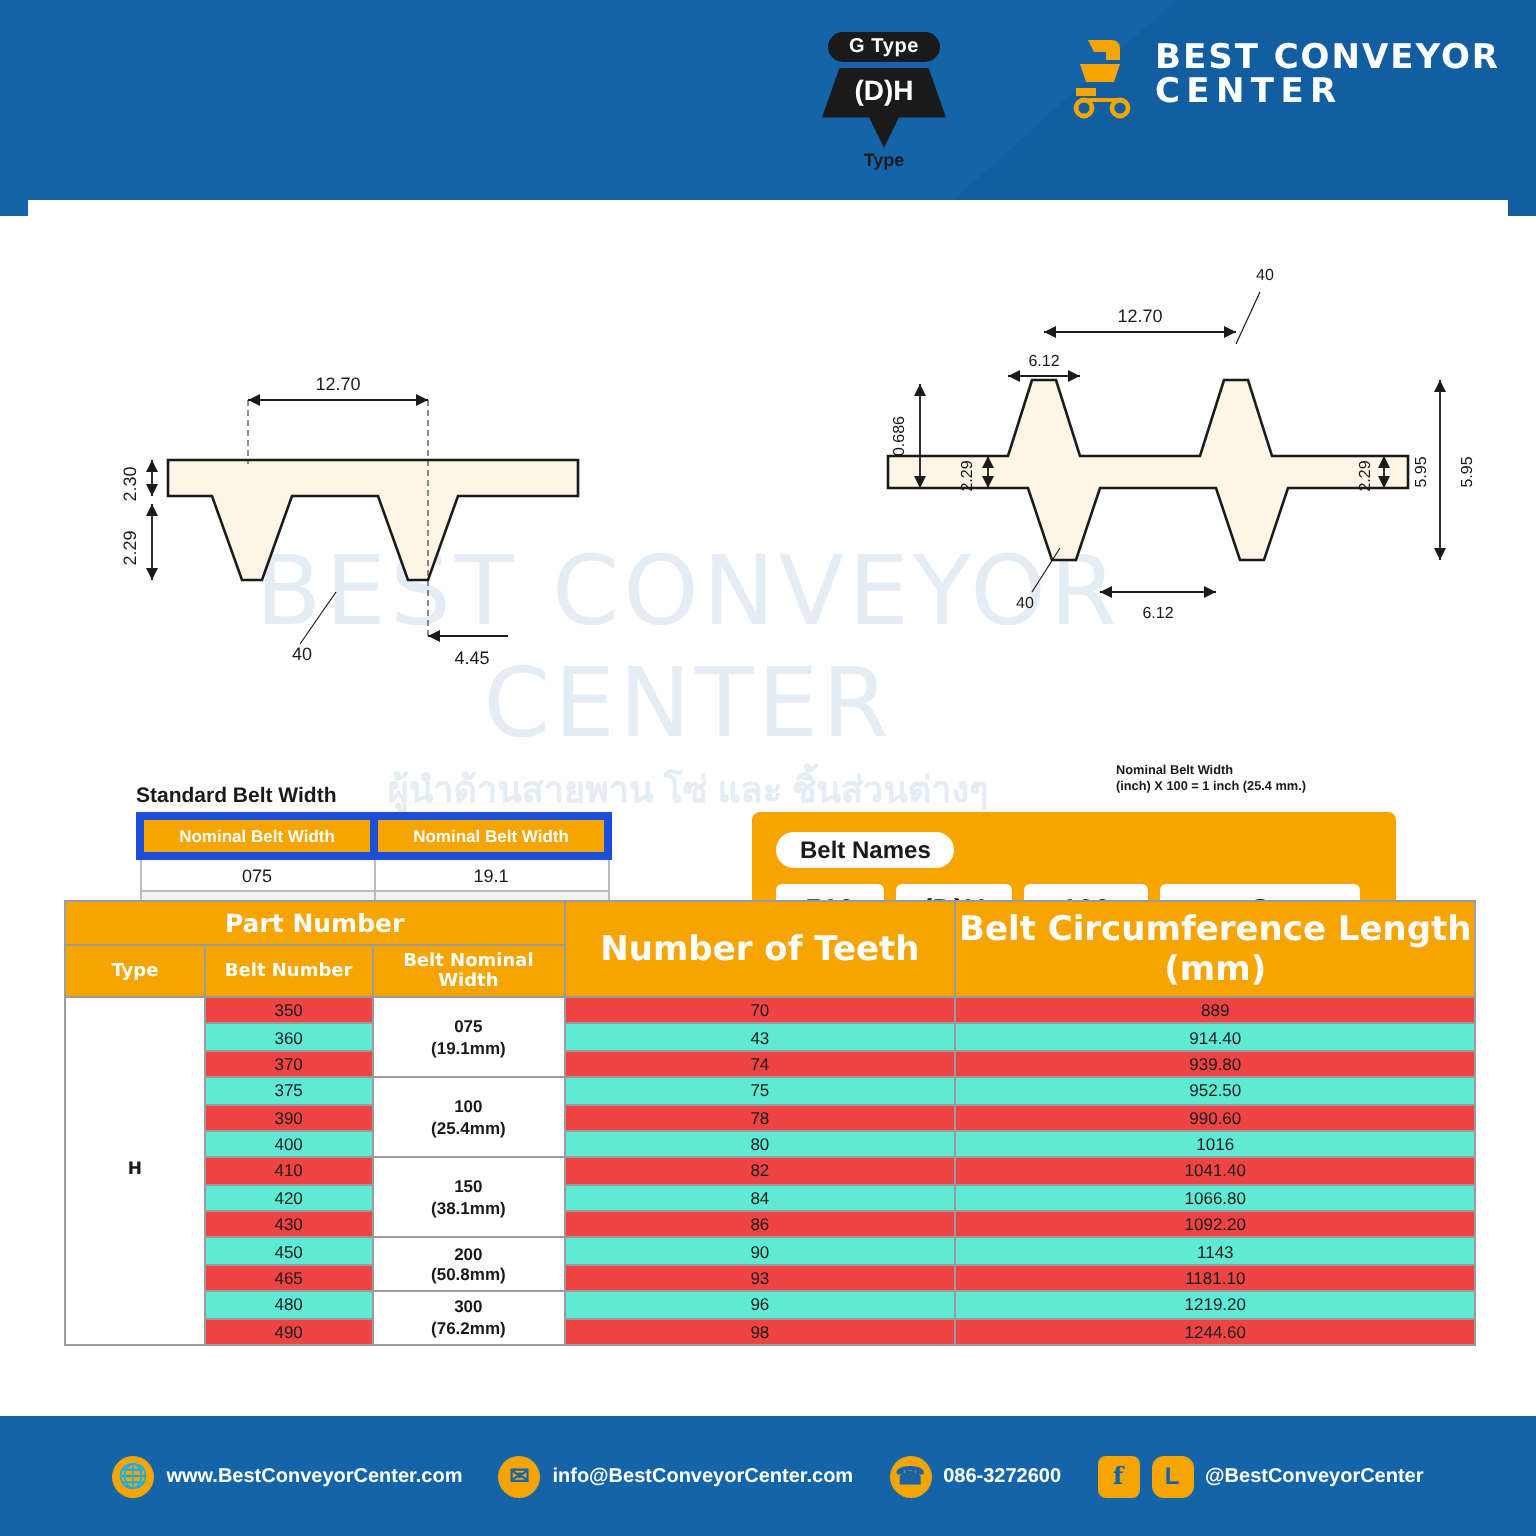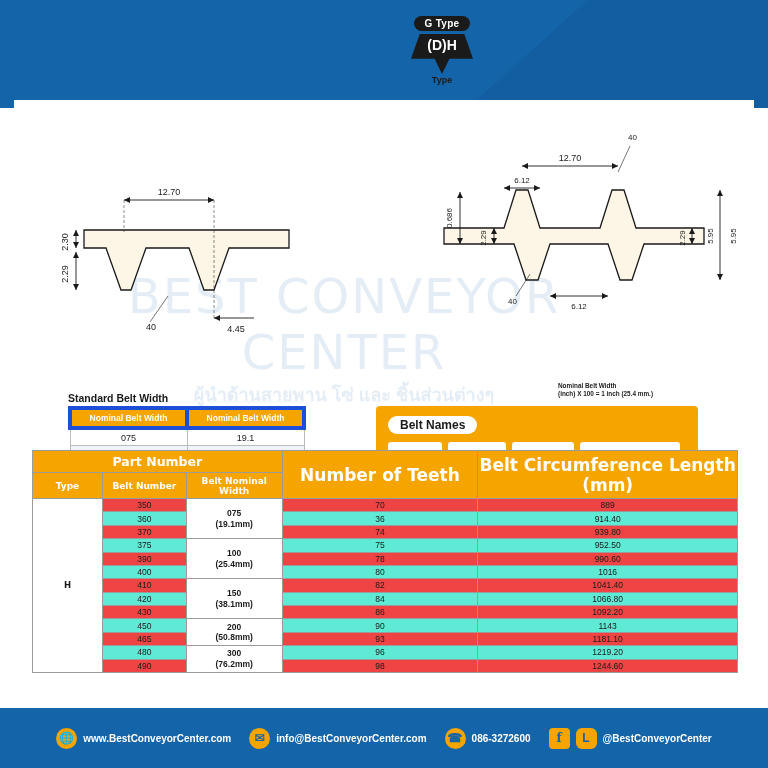--- a/index.html
+++ b/index.html
@@ -176,20 +176,34 @@
 </head>
 <body>
 
 <div class="page">
 
   <div class="topband">
     <div class="curve"></div>
   </div>
 
 
+  <div class="logo">
+    <svg class="mark" viewBox="0 0 40 44">
+      <path d="M14 4 h12 a4 4 0 0 1 4 4 v6 h-7 v-4 h-6 z" fill="#f5a400"></path>
+      <path d="M10 16 h20 l-3 9 h-14 z" fill="#f5a400"></path>
+      <path d="M8 28 h10 v4 h-10 z" fill="#f5a400"></path>
+      <circle cx="12" cy="38" r="4" fill="none" stroke="#f5a400" stroke-width="2.4"></circle>
+      <circle cx="30" cy="38" r="4" fill="none" stroke="#f5a400" stroke-width="2.4"></circle>
+      <path d="M12 34 h18" stroke="#f5a400" stroke-width="2"></path>
+    </svg>
+    <div class="words">
+      <div class="w1">BEST CONVEYOR</div>
+      <div class="w2">CENTER</div>
+    </div>
+  </div>
 
   <div class="badge">
     <div class="pill">G Type</div>
     <div class="shape">
       <span>(D)H</span>
     </div>
     <div class="sub">Type</div>
   </div>
 
   <div class="card">
@@ -355,21 +369,21 @@
           <td>350</td>
           <td class="bnw-cell" rowspan="3">
             <span>075</span><br>
             <span class="mm">(19.1mm)</span>
           </td>
           <td>70</td>
           <td>889</td>
         </tr>
         <tr class="alt">
           <td>360</td>
-          <td>36</td>
+          <td>43</td>
           <td>914.40</td>
         </tr>
         <tr>
           <td>370</td>
           <td>74</td>
           <td>939.80</td>
         </tr>
         <tr class="alt">
           <td>375</td>
           <td class="bnw-cell" rowspan="3">

